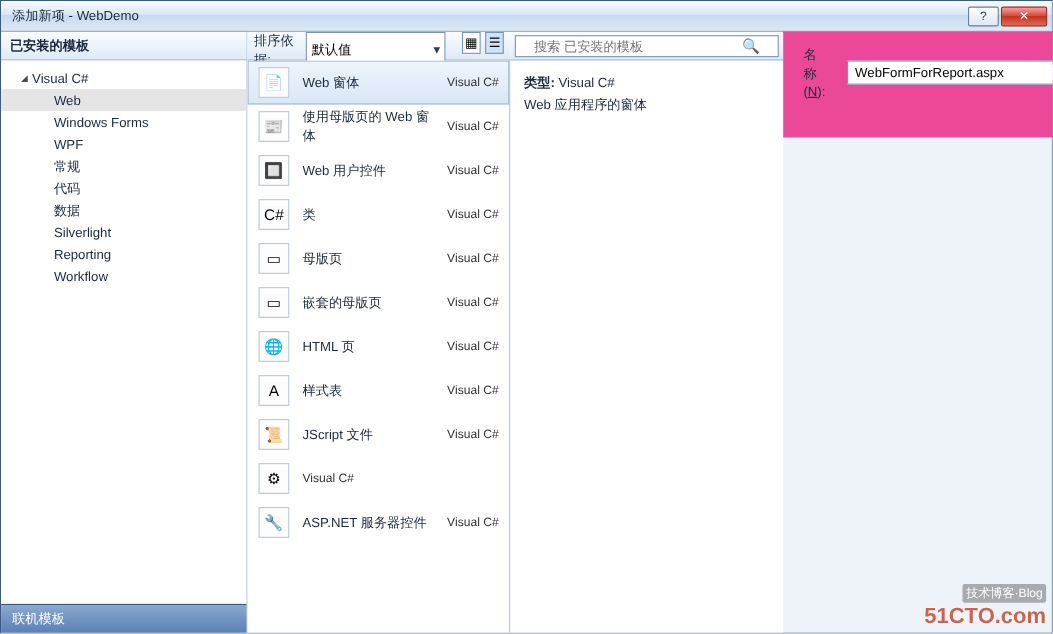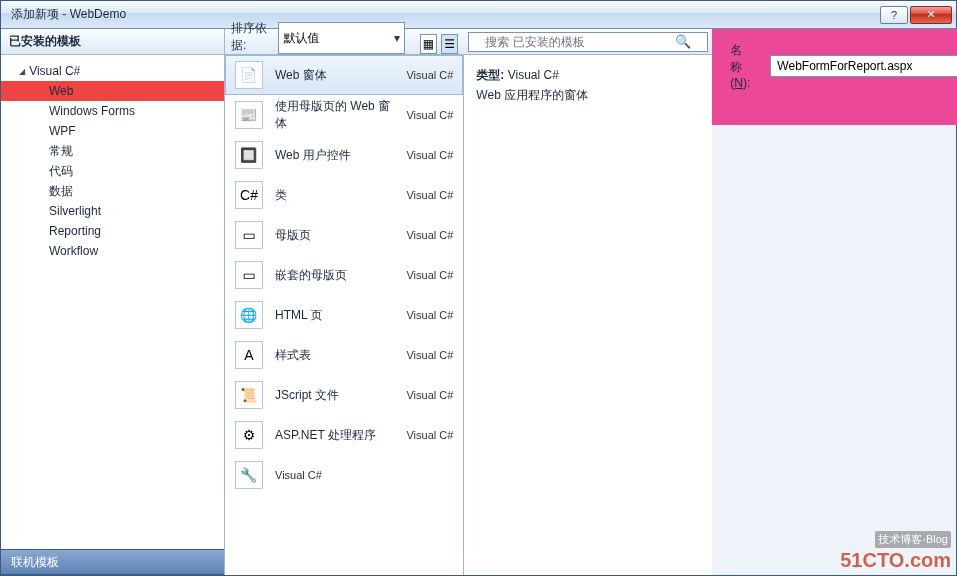--- a/index.html
+++ b/index.html
@@ -10,24 +10,24 @@
 .titlebar .wbtn{width:28px;height:18px;margin-left:2px;border:1px solid #6a7f9a;border-radius:2px;background:linear-gradient(#fefefe,#dce8f4);display:flex;align-items:center;justify-content:center;font-size:11px;color:#2a3b52}
 .titlebar .close{width:42px;background:linear-gradient(#f6a0a0,#d94b3a 45%,#c22e1e 46%,#e06a50);color:#fff;border-color:#8e2a1d}
 .body{flex:1;display:flex;flex-direction:row;background:#eef3fa}
 .upper{flex:1;display:flex;min-height:0}
 .left{width:224px;display:flex;flex-direction:column;background:#e2ecf7;border-right:1px solid #9fb7d4}
 .lhdr{height:26px;background:linear-gradient(#f9fcff,#dfeaf6);border-bottom:1px solid #9fb7d4;display:flex;align-items:center;padding-left:8px;font-weight:bold;color:#1b293e}
 .tree{flex:1;background:#fff;padding:6px 0;overflow:auto}
 .tnode{display:flex;align-items:center;height:20px;padding-left:18px;color:#1b293e;cursor:default}
 .tnode.parent::before{content:"◢";font-size:8px;margin-right:4px;color:#4a4a4a}
 .tchild{padding-left:48px;height:20px;display:flex;align-items:center;color:#1b293e}
-.tchild.sel{background:#ef4444}
+.tchild.sel{background:#e5e5e5}
 .online{height:26px;background:linear-gradient(#8aa9cf,#5d82b6);border-top:1px solid #3b5a82;border-bottom:1px solid #3b5a82;display:flex;align-items:center;padding-left:10px;color:#fff}
 .center{flex:1;display:flex;flex-direction:column;background:#fff;min-width:0}
-.toolbar{height:26px;background:linear-gradient(#f9fcff,#dfeaf6);border-bottom:1px solid #9fb7d4;display:flex;align-items:flex-end;padding:0 6px;gap:4px}
+.toolbar{height:26px;background:linear-gradient(#f9fcff,#dfeaf6);border-bottom:1px solid #9fb7d4;display:flex;align-items:flex-start;padding:0 6px;gap:4px}
 .toolbar .lbl{color:#1b293e}
 .sortsel{width:148px;height:32px;border:1px solid #7a93b4;background:#fff;display:flex;align-items:center;justify-content:space-between;padding:10px 4px}
 .sortsel::after{content:"▾";color:#2a3b52}
 .vbtn{width:20px;height:20px;border:1px solid #7a93b4;background:#fff;display:flex;align-items:center;justify-content:center}
 .vbtn.active{background:#cfe3f7}
 .tpl-list{flex:1;overflow-y:auto;border-right:1px solid #9fb7d4}
 .tpl{height:40px;display:flex;align-items:center;padding:0 10px;gap:12px}
 .tpl.sel{background:linear-gradient(#eef5fc,#d8e7f6);outline:1px solid #9fb7d4;outline-offset:-1px}
 .tpl .ico{width:28px;height:28px;border:1px solid #b9c8d8;background:#fdfdfd;display:flex;align-items:center;justify-content:center;font-size:14px}
 .tpl .name{flex:1;color:#1b293e}
@@ -127,25 +127,25 @@
               <div class="name">样式表</div>
               <div class="lang">Visual C#</div>
             </div>
             <div class="tpl">
               <div class="ico">📜</div>
               <div class="name">JScript 文件</div>
               <div class="lang">Visual C#</div>
             </div>
             <div class="tpl">
               <div class="ico">⚙</div>
-              <div class="name">ASP.NET 处理程序</div>
               <div class="lang">Visual C#</div>
             </div>
             <div class="tpl">
               <div class="ico">🔧</div>
+              <div class="name">ASP.NET 服务器控件</div>
               <div class="lang">Visual C#</div>
             </div>
           </div>
       </div>
       <div class="right">
         <div class="rtool">
           <div class="search">
             <input placeholder="搜索 已安装的模板" style="">
             <span class="mag">🔍</span>
           </div>

